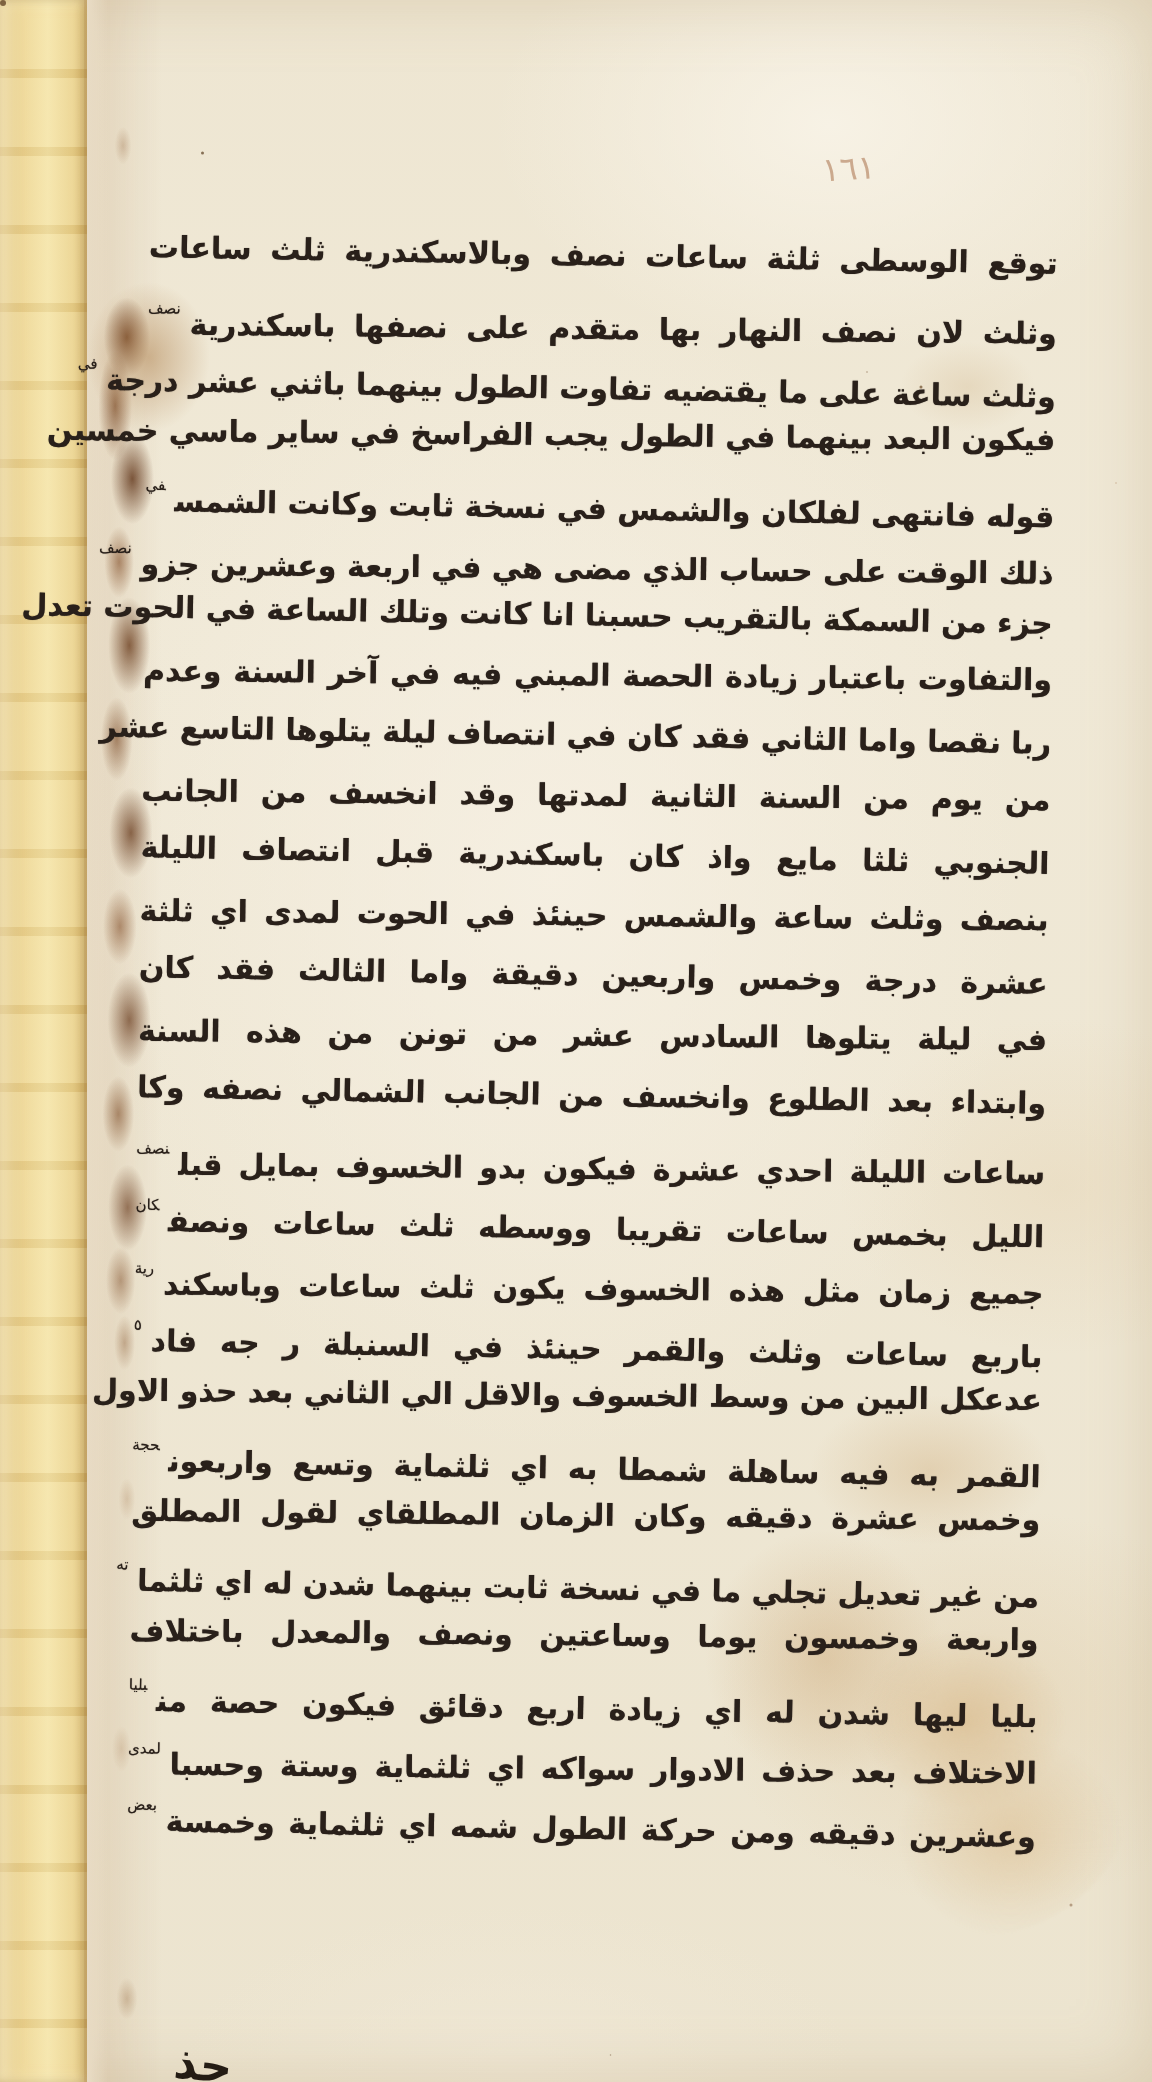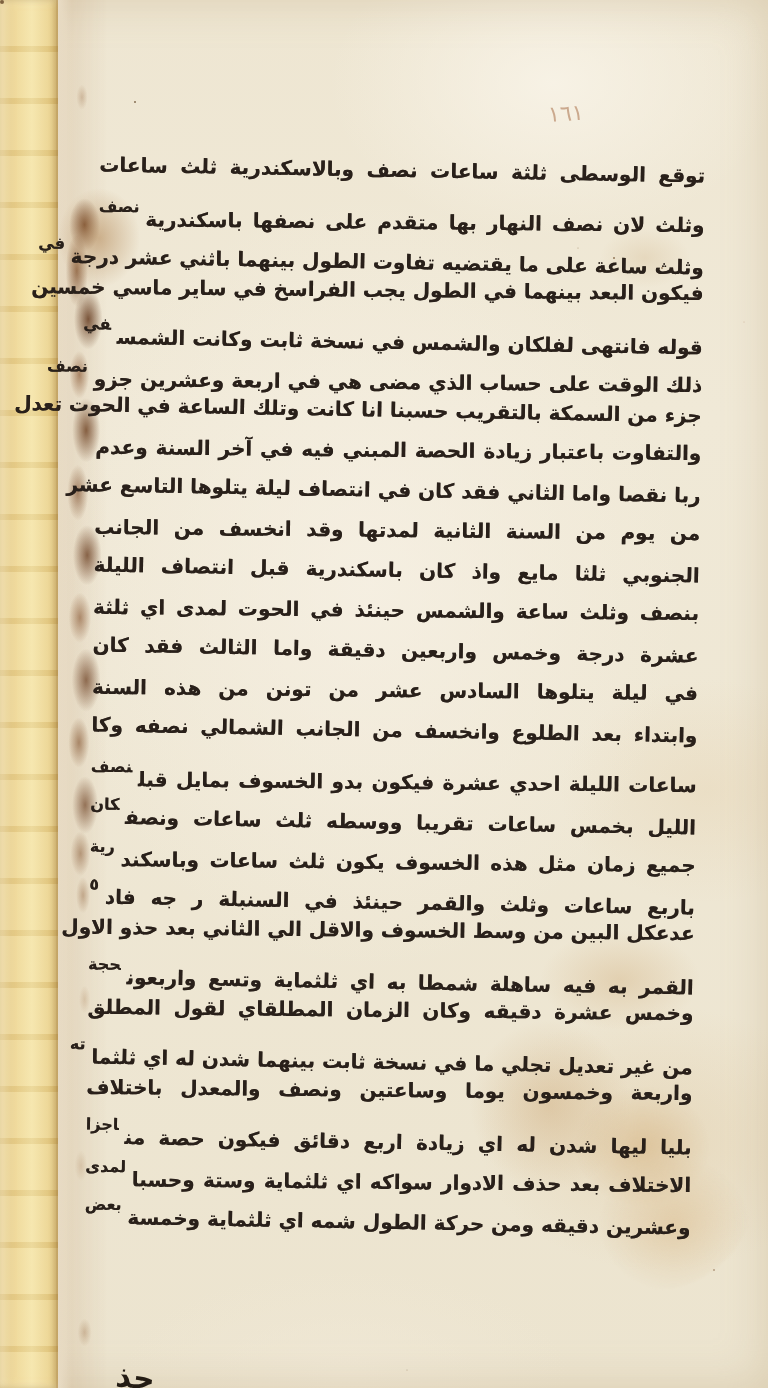--- a/index.html
+++ b/index.html
@@ -103,21 +103,21 @@
   .line{
     height:40px;line-height:40px;overflow:visible;
     font-size:20px;font-weight:bold;
     text-align:justify;text-align-last:justify;
     white-space:nowrap;
     text-shadow:0 0 .6px rgba(41,32,26,.7);
   }
   .line:nth-child(odd){transform:rotate(.25deg);}
   .line:nth-child(even){transform:rotate(-.2deg);}
   .sup{
-    font-size:16px;font-weight:bold;
+    font-size:10px;font-weight:normal;
     vertical-align:14px;margin-right:6px;
     text-align:left;
   }
   .catchword{
     position:absolute;left:116px;top:1360px;
     font-size:30px;font-weight:bold;color:#241c14;
     transform:rotate(6deg);
   }
 </style>
 </head>
@@ -155,19 +155,19 @@
       <div class="line"><span>وابتداء بعد الطلوع وانخسف من الجانب الشمالي نصفه وكا</span></div>
       <div class="line"><span>ساعات الليلة احدي عشرة فيكون بدو الخسوف بمايل قبل</span><span class="sup">نصف</span></div>
       <div class="line"><span>الليل بخمس ساعات تقريبا ووسطه ثلث ساعات ونصف</span><span class="sup">كان</span></div>
       <div class="line"><span>جميع زمان مثل هذه الخسوف يكون ثلث ساعات وباسكند</span><span class="sup">رية</span></div>
       <div class="line"><span>باربع ساعات وثلث والقمر حينئذ في السنبلة ر جه فاد</span><span class="sup">٥</span></div>
       <div class="line"><span>عدعكل البين من وسط الخسوف والاقل الي الثاني بعد حذو الاول</span></div>
       <div class="line"><span>القمر به فيه ساهلة شمطا به اي ثلثماية وتسع واربعون</span><span class="sup">حجة</span></div>
       <div class="line"><span>وخمس عشرة دقيقه وكان الزمان المطلقاي لقول المطلق</span></div>
       <div class="line"><span>من غير تعديل تجلي ما في نسخة ثابت بينهما شدن له اي ثلثما</span><span class="sup">ته</span></div>
       <div class="line"><span>واربعة وخمسون يوما وساعتين ونصف والمعدل باختلاف</span></div>
-      <div class="line"><span>بليا ليها شدن له اي زيادة اربع دقائق فيكون حصة من</span><span class="sup">اجزا</span></div>
+      <div class="line"><span>بليا ليها شدن له اي زيادة اربع دقائق فيكون حصة من</span><span class="sup">بليا</span></div>
       <div class="line"><span>الاختلاف بعد حذف الادوار سواكه اي ثلثماية وستة وحسبا</span><span class="sup">لمدى</span></div>
       <div class="line"><span>وعشرين دقيقه ومن حركة الطول شمه اي ثلثماية وخمسة</span><span class="sup">بعض</span></div>
     </div>
 
   <div class="catchword">حذ</div>
 </div>
 
 </body></html>

